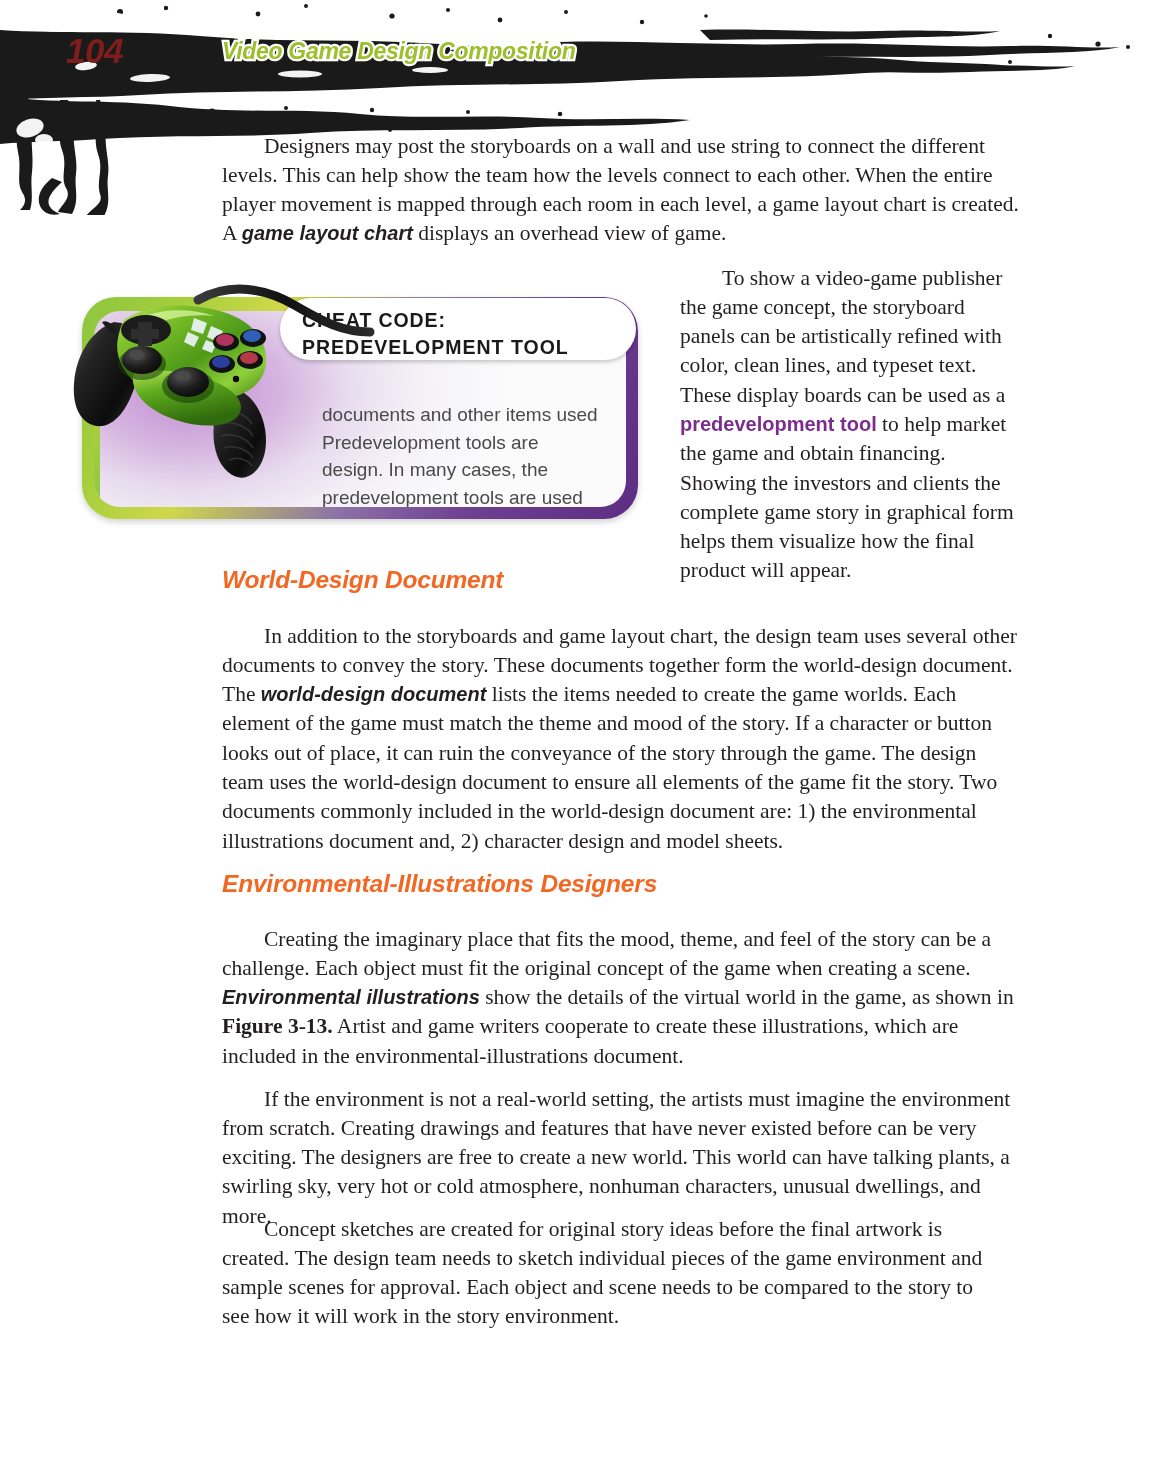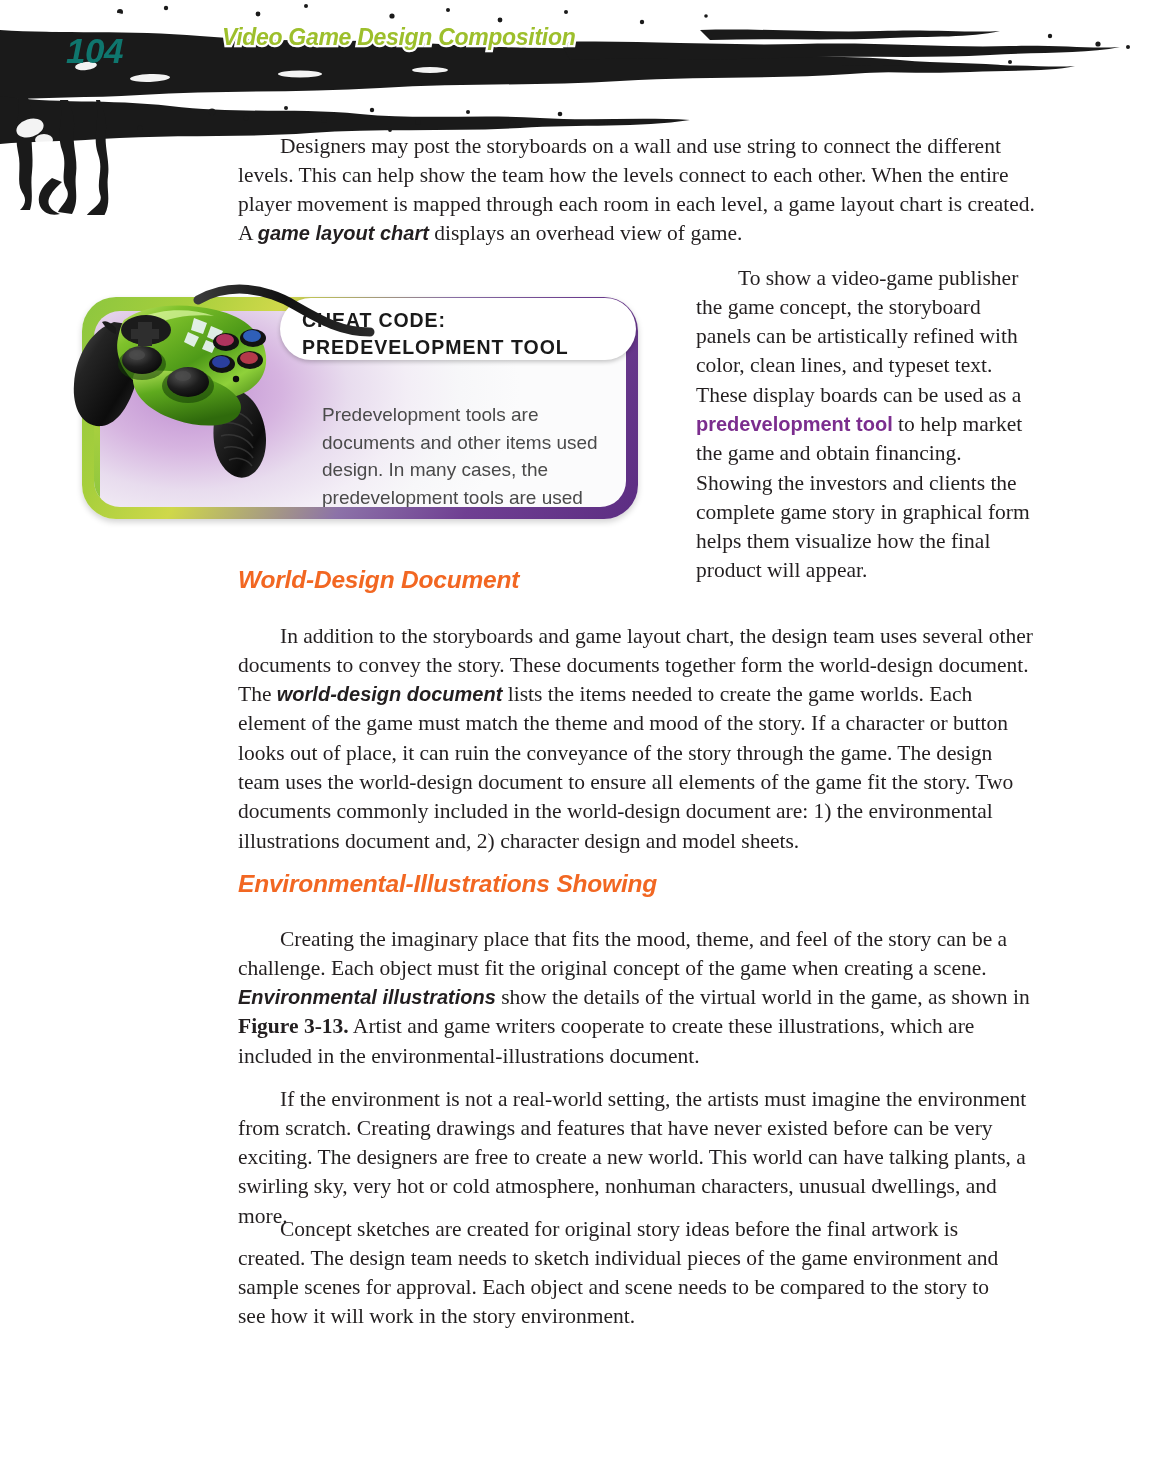--- a/index.html
+++ b/index.html
@@ -16,43 +16,43 @@
   #page-header{
     position:absolute;left:0;top:0;width:1156px;height:215px;
     overflow:hidden;
   }
   .ink-svg{position:absolute;left:0;top:0;}
 
   #page-number{
     position:absolute;left:66px;top:31px;
     font-family:"Liberation Sans", sans-serif;
     font-weight:bold;font-style:italic;
-    font-size:35px;color:#0f766e;
+    font-size:35px;color:#7f1d1d;
     letter-spacing:-0.5px;
     z-index:6;
   }
 
   #header-title-wrap{
-    position:absolute;left:222px;top:24px;z-index:6;
+    position:absolute;left:222px;top:38px;z-index:6;
     height:30px;
   }
   #header-title{
     font-family:"Liberation Sans", sans-serif;
     font-weight:bold;font-style:italic;
     font-size:23px;
     letter-spacing:-0.3px;
     color:#9dbf2c;
     -webkit-text-stroke:4.5px #ffffff;
     paint-order:stroke fill;
     white-space:nowrap;
   }
 
   
   #content{
-    position:absolute;left:16px;top:0;width:920px;height:1479px;border-radius:11px;
+    position:absolute;left:0;top:0;width:920px;height:1479px;border-radius:11px;
   }
   .para{
     position:absolute;
     font-family:"Liberation Serif", serif;
     font-size:21.5px;
     line-height:29.3px;
     color:#231f20;
     text-align:left;
   }
   .para .term{
@@ -270,40 +270,40 @@
 <div id="content">
 
   <p class="para indent" style="left:222px;top:110px;width:800px;"><span>Designers may post the storyboards on a wall and use string to connect the different levels. This can help show the team how the levels connect to each other. When the entire player movement is mapped through each room in each level, a game layout chart is created. A </span><span class="term">game layout chart</span><span> displays an overhead view of game.</span></p>
 
   <p class="para indent" style="left:680px;top:242px;width:342px;"><span>To show a video-game publisher the game concept, the storyboard panels can be artistically refined with color, clean lines, and typeset text. These display boards can be used as a </span><span class="term-purple">predevelopment tool</span><span> to help market the game and obtain financing. Showing the investors and clients the complete game story in graphical form helps them visualize how the final product will appear.</span></p>
 
   <h2 class="section-head" style="left:222px;top:566px;">World-Design Document</h2>
 
   <p class="para indent" style="left:222px;top:600px;width:800px;"><span>In addition to the storyboards and game layout chart, the design team uses several other documents to convey the story. These documents together form the world-design document. The </span><span class="term">world-design document</span><span> lists the items needed to create the game worlds. Each element of the game must match the theme and mood of the story. If a character or button looks out of place, it can ruin the conveyance of the story through the game. The design team uses the world-design document to ensure all elements of the game fit the story. Two documents commonly included in the world-design document are: 1) the environmental illustrations document and, 2) character design and model sheets.</span></p>
 
-  <h2 class="section-head" style="left:222px;top:870px;">Environmental-Illustrations Showing</h2>
+  <h2 class="section-head" style="left:222px;top:870px;">Environmental-Illustrations Designers</h2>
 
   <p class="para indent" style="left:222px;top:903px;width:800px;"><span>Creating the imaginary place that fits the mood, theme, and feel of the story can be a challenge. Each object must fit the original concept of the game when creating a scene. </span><span class="term">Environmental illustrations</span><span> show the details of the virtual world in the game, as shown in </span><span class="figref">Figure 3-13.</span><span> Artist and game writers cooperate to create these illustrations, which are included in the environmental-illustrations document.</span></p>
 
   <p class="para indent" style="left:222px;top:1063px;width:800px;">If the environment is not a real-world setting, the artists must imagine the environment from scratch. Creating drawings and features that have never existed before can be very exciting. The designers are free to create a new world. This world can have talking plants, a swirling sky, very hot or cold atmosphere, nonhuman characters, unusual dwellings, and more.</p>
 
   <p class="para indent" style="left:222px;top:1193px;width:770px;">Concept sketches are created for original story ideas before the final artwork is created. The design team needs to sketch individual pieces of the game environment and sample scenes for approval. Each object and scene needs to be compared to the story to see how it will work in the story environment.</p>
 
 </div>
 
 <div id="cheat-callout">
 
   <div id="callout-frame">
     <div id="callout-body">
       <div id="callout-leftbar"></div>
 
       <div id="callout-text">
         <span class="shape-left"></span>
+          <span class="ct-line">documents and other items used</span>
           <span class="ct-line">Predevelopment tools are</span>
-          <span class="ct-line">documents and other items used</span>
           <span class="ct-line">design. In many cases, the predevelopment tools are used</span>
       </div>
     </div>
   </div>
 
   <div id="callout-title-plate"></div>
   <div id="callout-title">
     <span>CHEAT CODE:</span><br>
     <span class="l2">PREDEVELOPMENT TOOL</span>
   </div>

